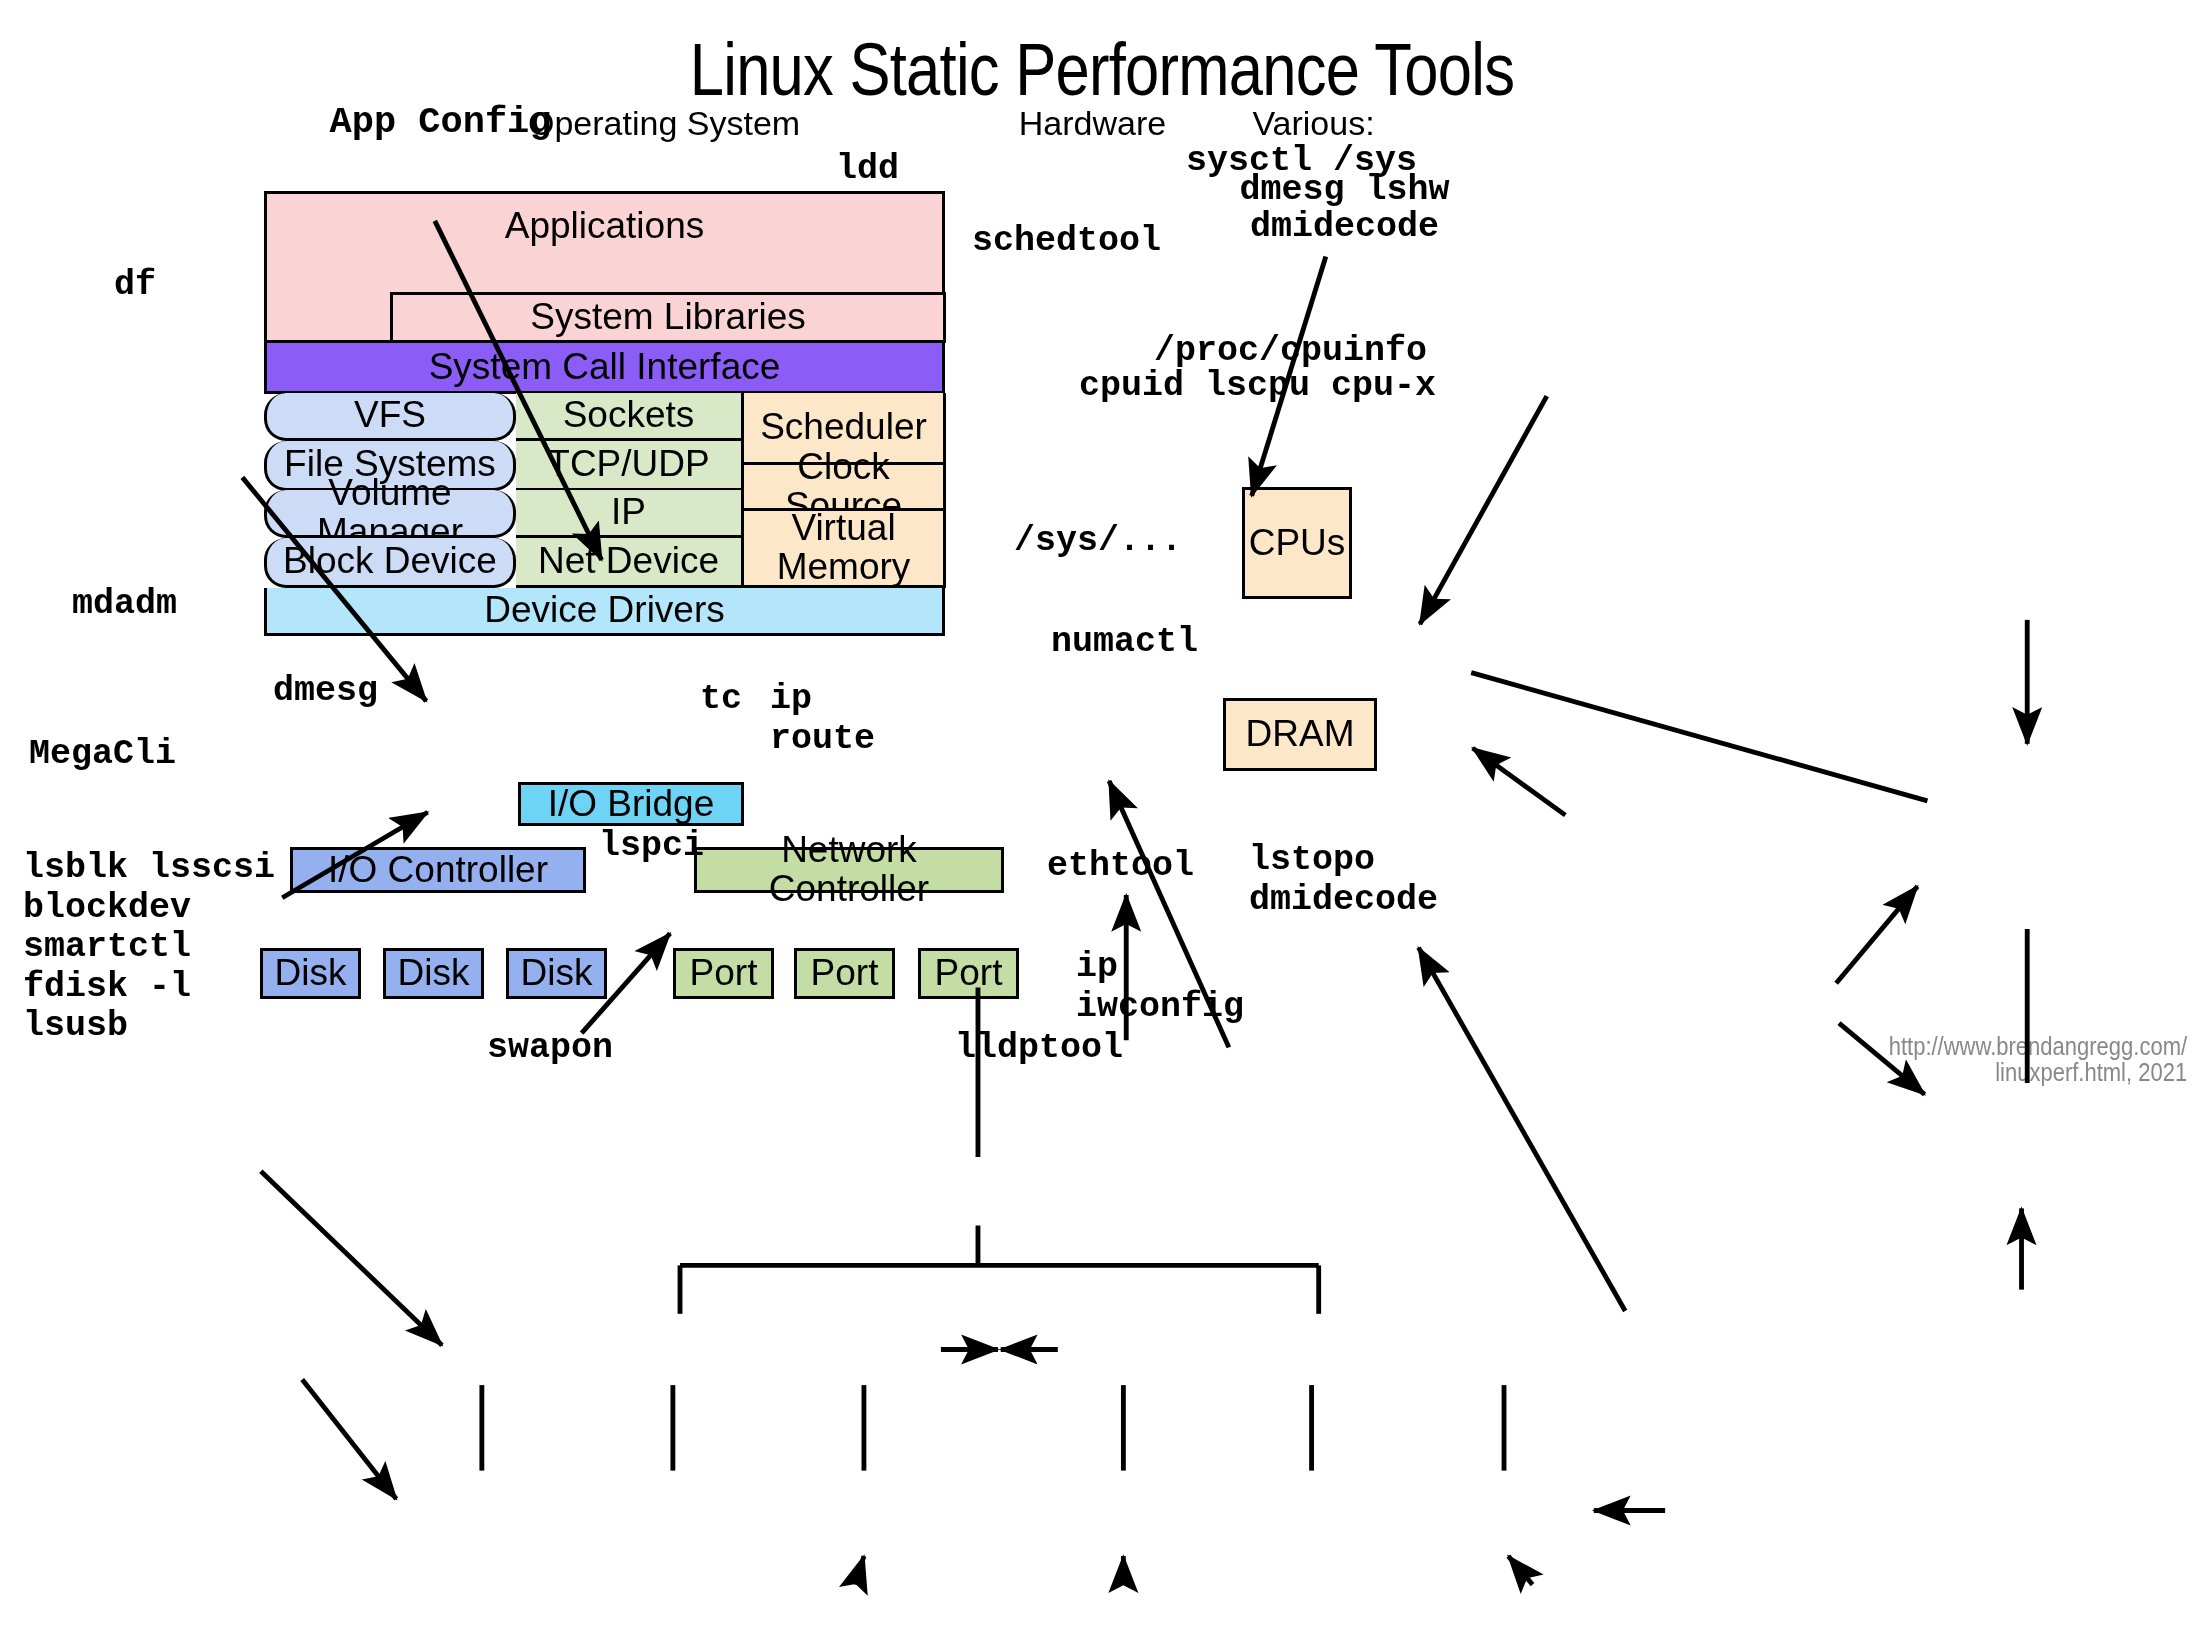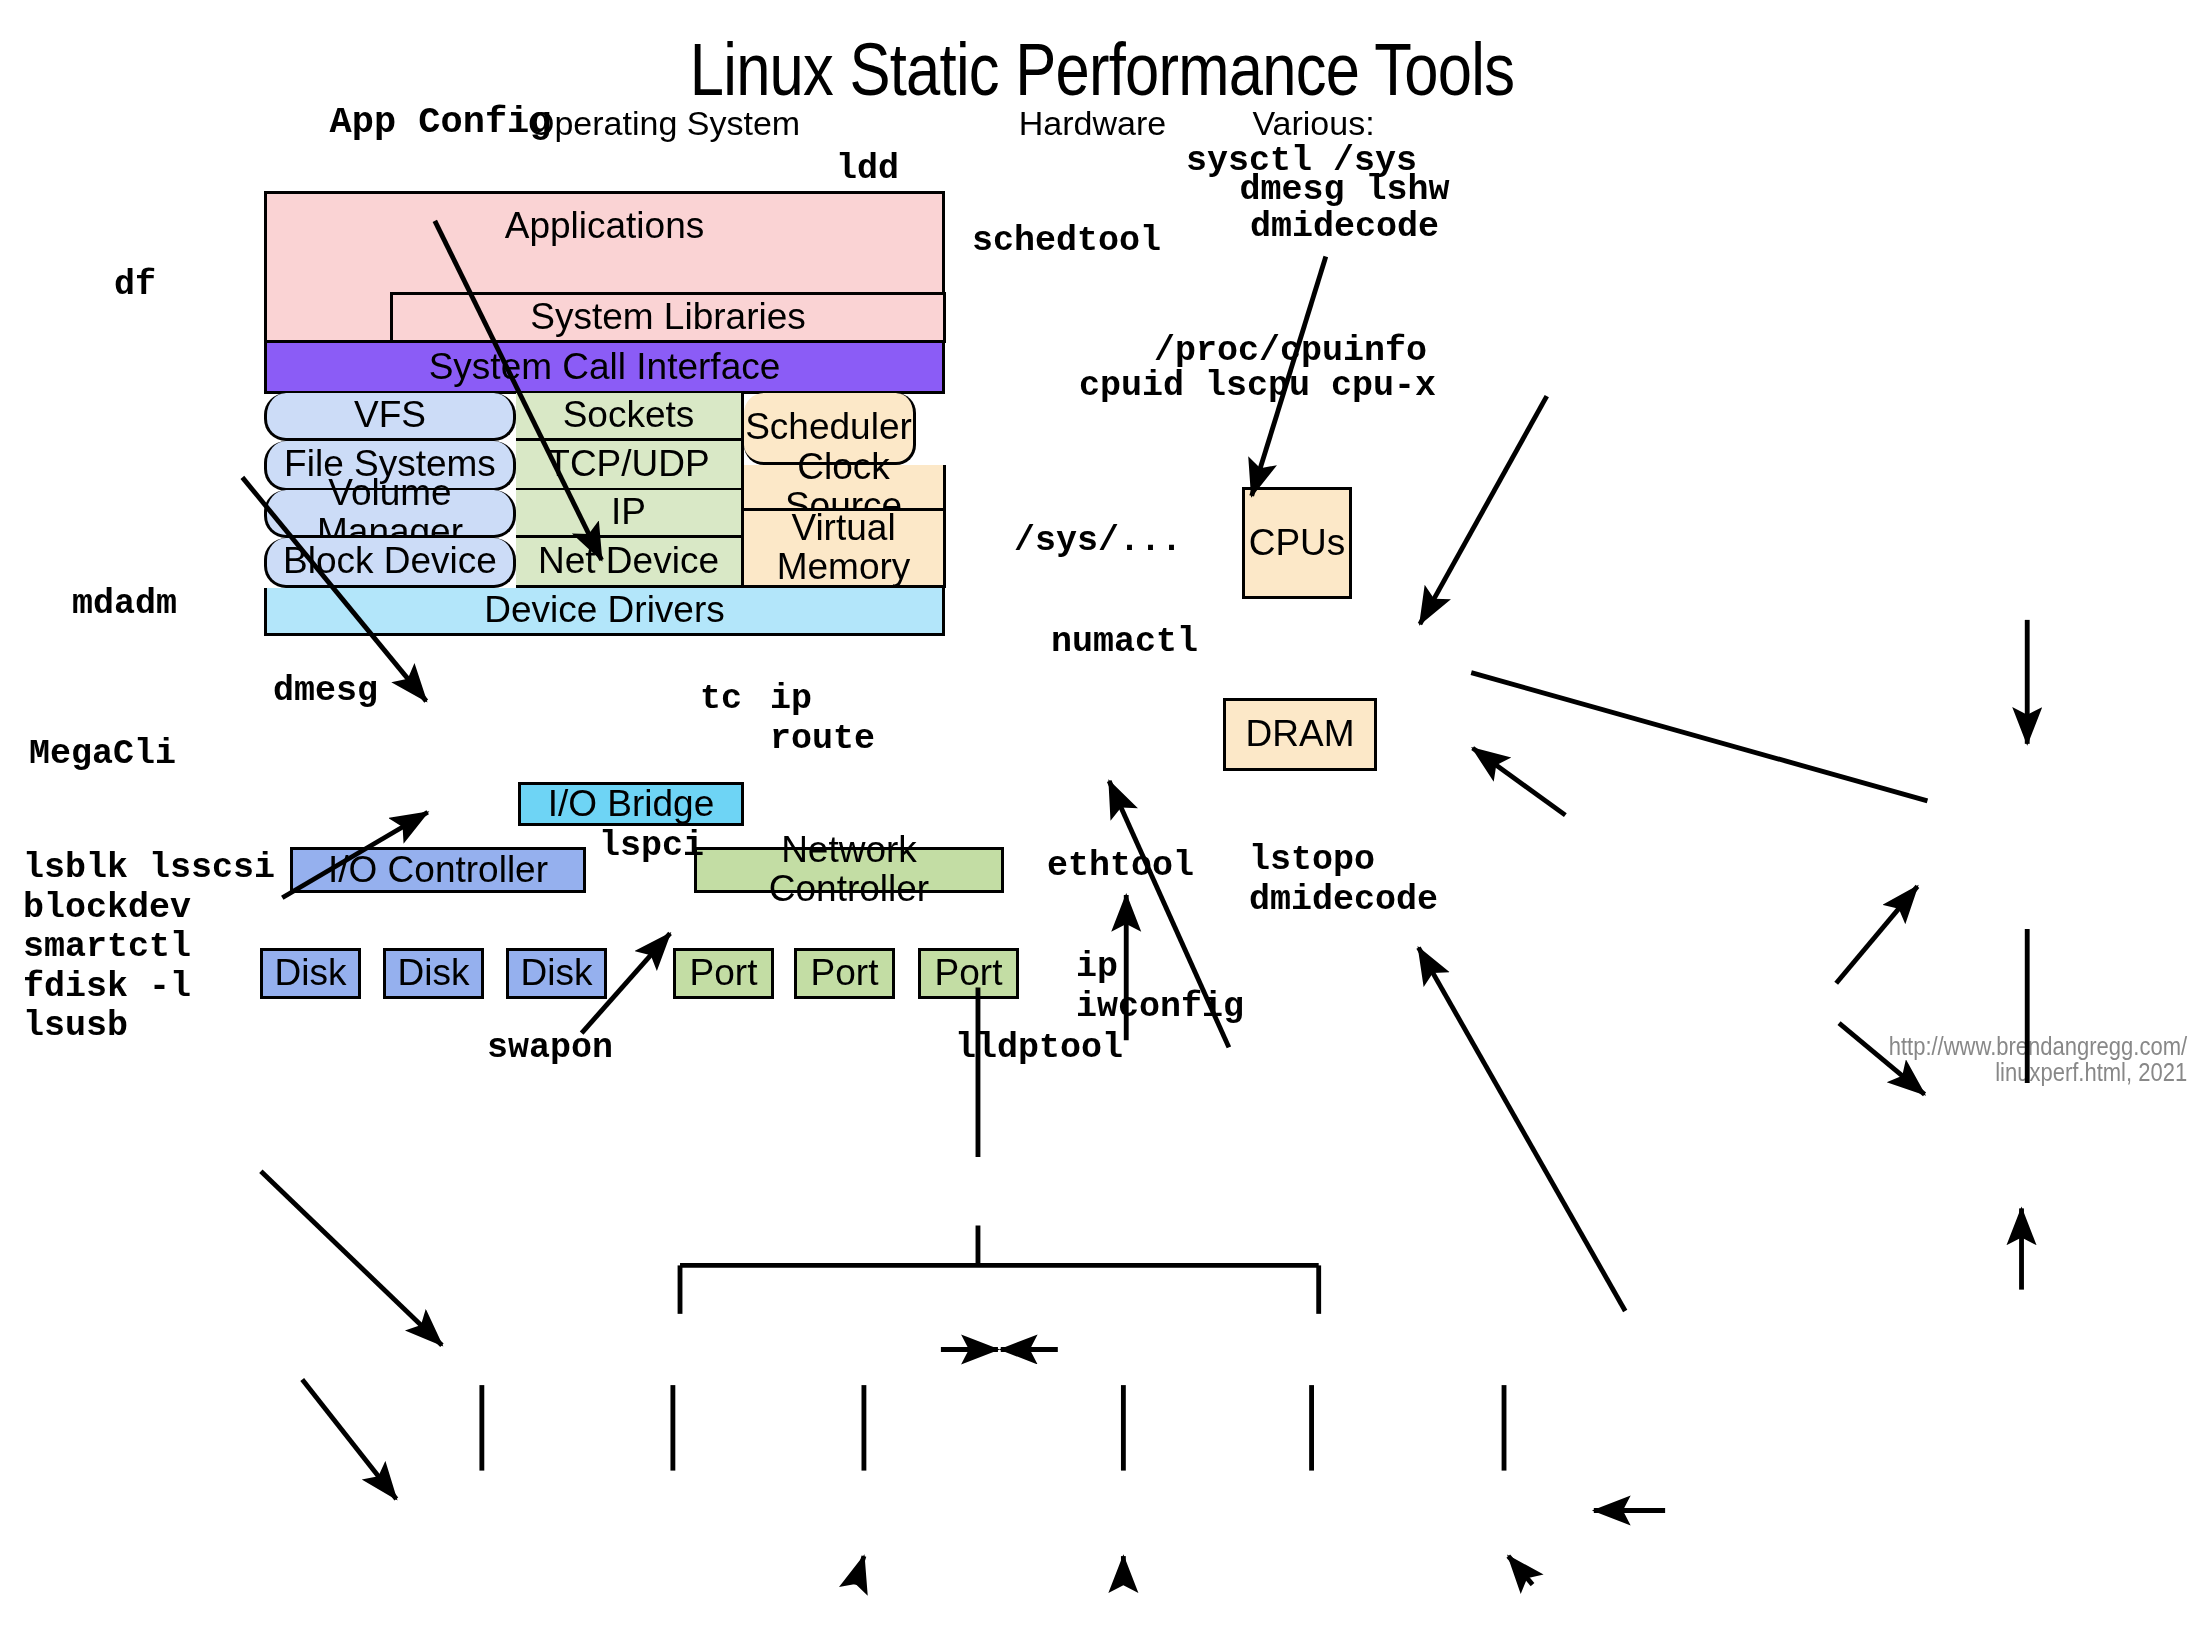--- a/index.html
+++ b/index.html
@@ -64,21 +64,21 @@
   <div class="box blue nb-t" style="left:264px;top:393px;width:252px;height:48px;">VFS</div>
   <div class="box blue nb-t" style="left:264px;top:441px;width:252px;height:50px;">File Systems</div>
   <div class="box blue nb-t" style="left:264px;top:490px;width:252px;height:48px;">Volume Manager</div>
   <div class="box blue nb-t" style="left:264px;top:538px;width:252px;height:50px;">Block Device</div>
 
   <div class="box green nb-t nb-l" style="left:516px;top:393px;width:228px;height:48px;">Sockets</div>
   <div class="box green nb-t nb-l" style="left:516px;top:441px;width:228px;height:50px;">TCP/UDP</div>
   <div class="box green nb-t nb-l" style="left:516px;top:490px;width:228px;height:48px;">IP</div>
   <div class="box green nb-t nb-l" style="left:516px;top:538px;width:228px;height:50px;">Net Device</div>
 
-  <div class="box tan nb-t nb-l" style="left:744px;top:393px;width:172px;height:72px;border-radius:20px;">Scheduler</div>
+  <div class="box tan nb-t nb-l" style="left:744px;top:393px;width:202px;height:72px;">Scheduler</div>
   <div class="box tan nb-t nb-l" style="left:744px;top:465px;width:202px;height:46px;">Clock Source</div>
   <div class="box tan nb-t nb-l" style="left:744px;top:511px;width:202px;height:77px;white-space:pre-line;">Virtual Memory</div>
 
   <div class="box cyan nb-t" style="left:264px;top:588px;width:681px;height:48px;">Device Drivers</div>
 
   <div class="box tan" style="left:1242px;top:487px;width:110px;height:112px;">CPUs</div>
   <div class="box tan" style="left:1223px;top:698px;width:154px;height:73px;">DRAM</div>
 
   <div class="box cyand" style="left:518px;top:746px;width:226px;height:44px;margin-top:36px;">I/O Bridge</div>
 

